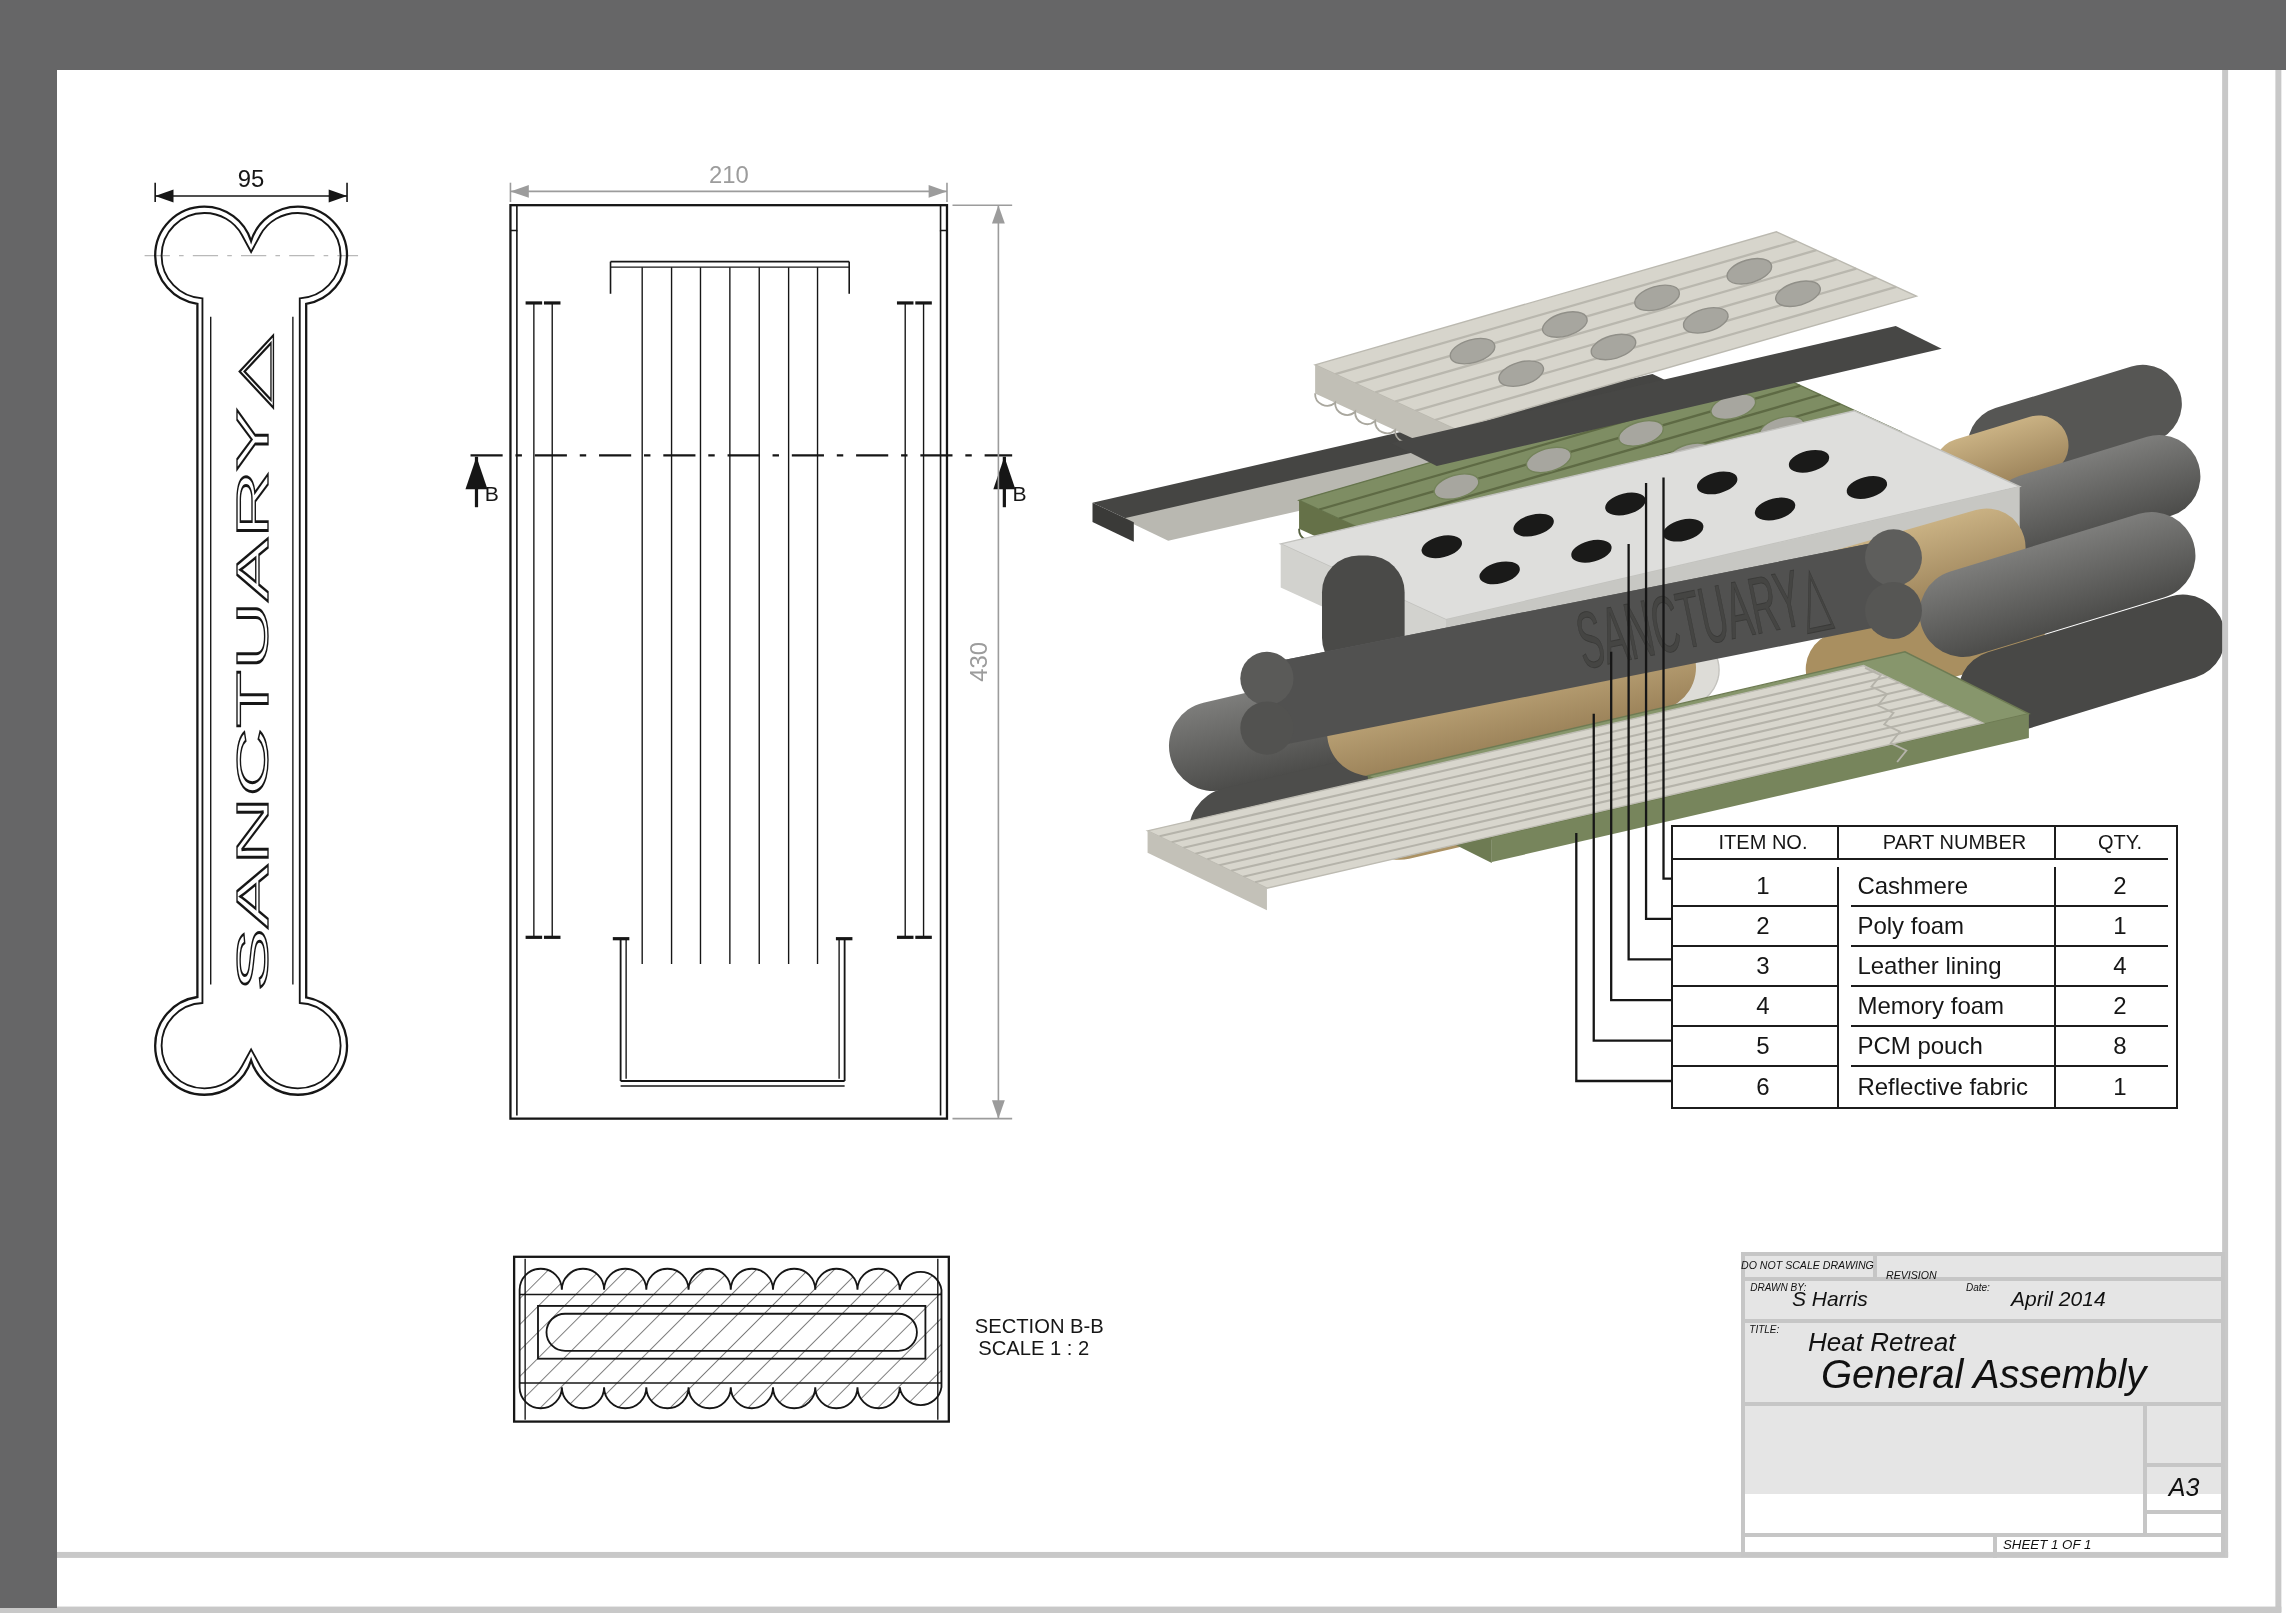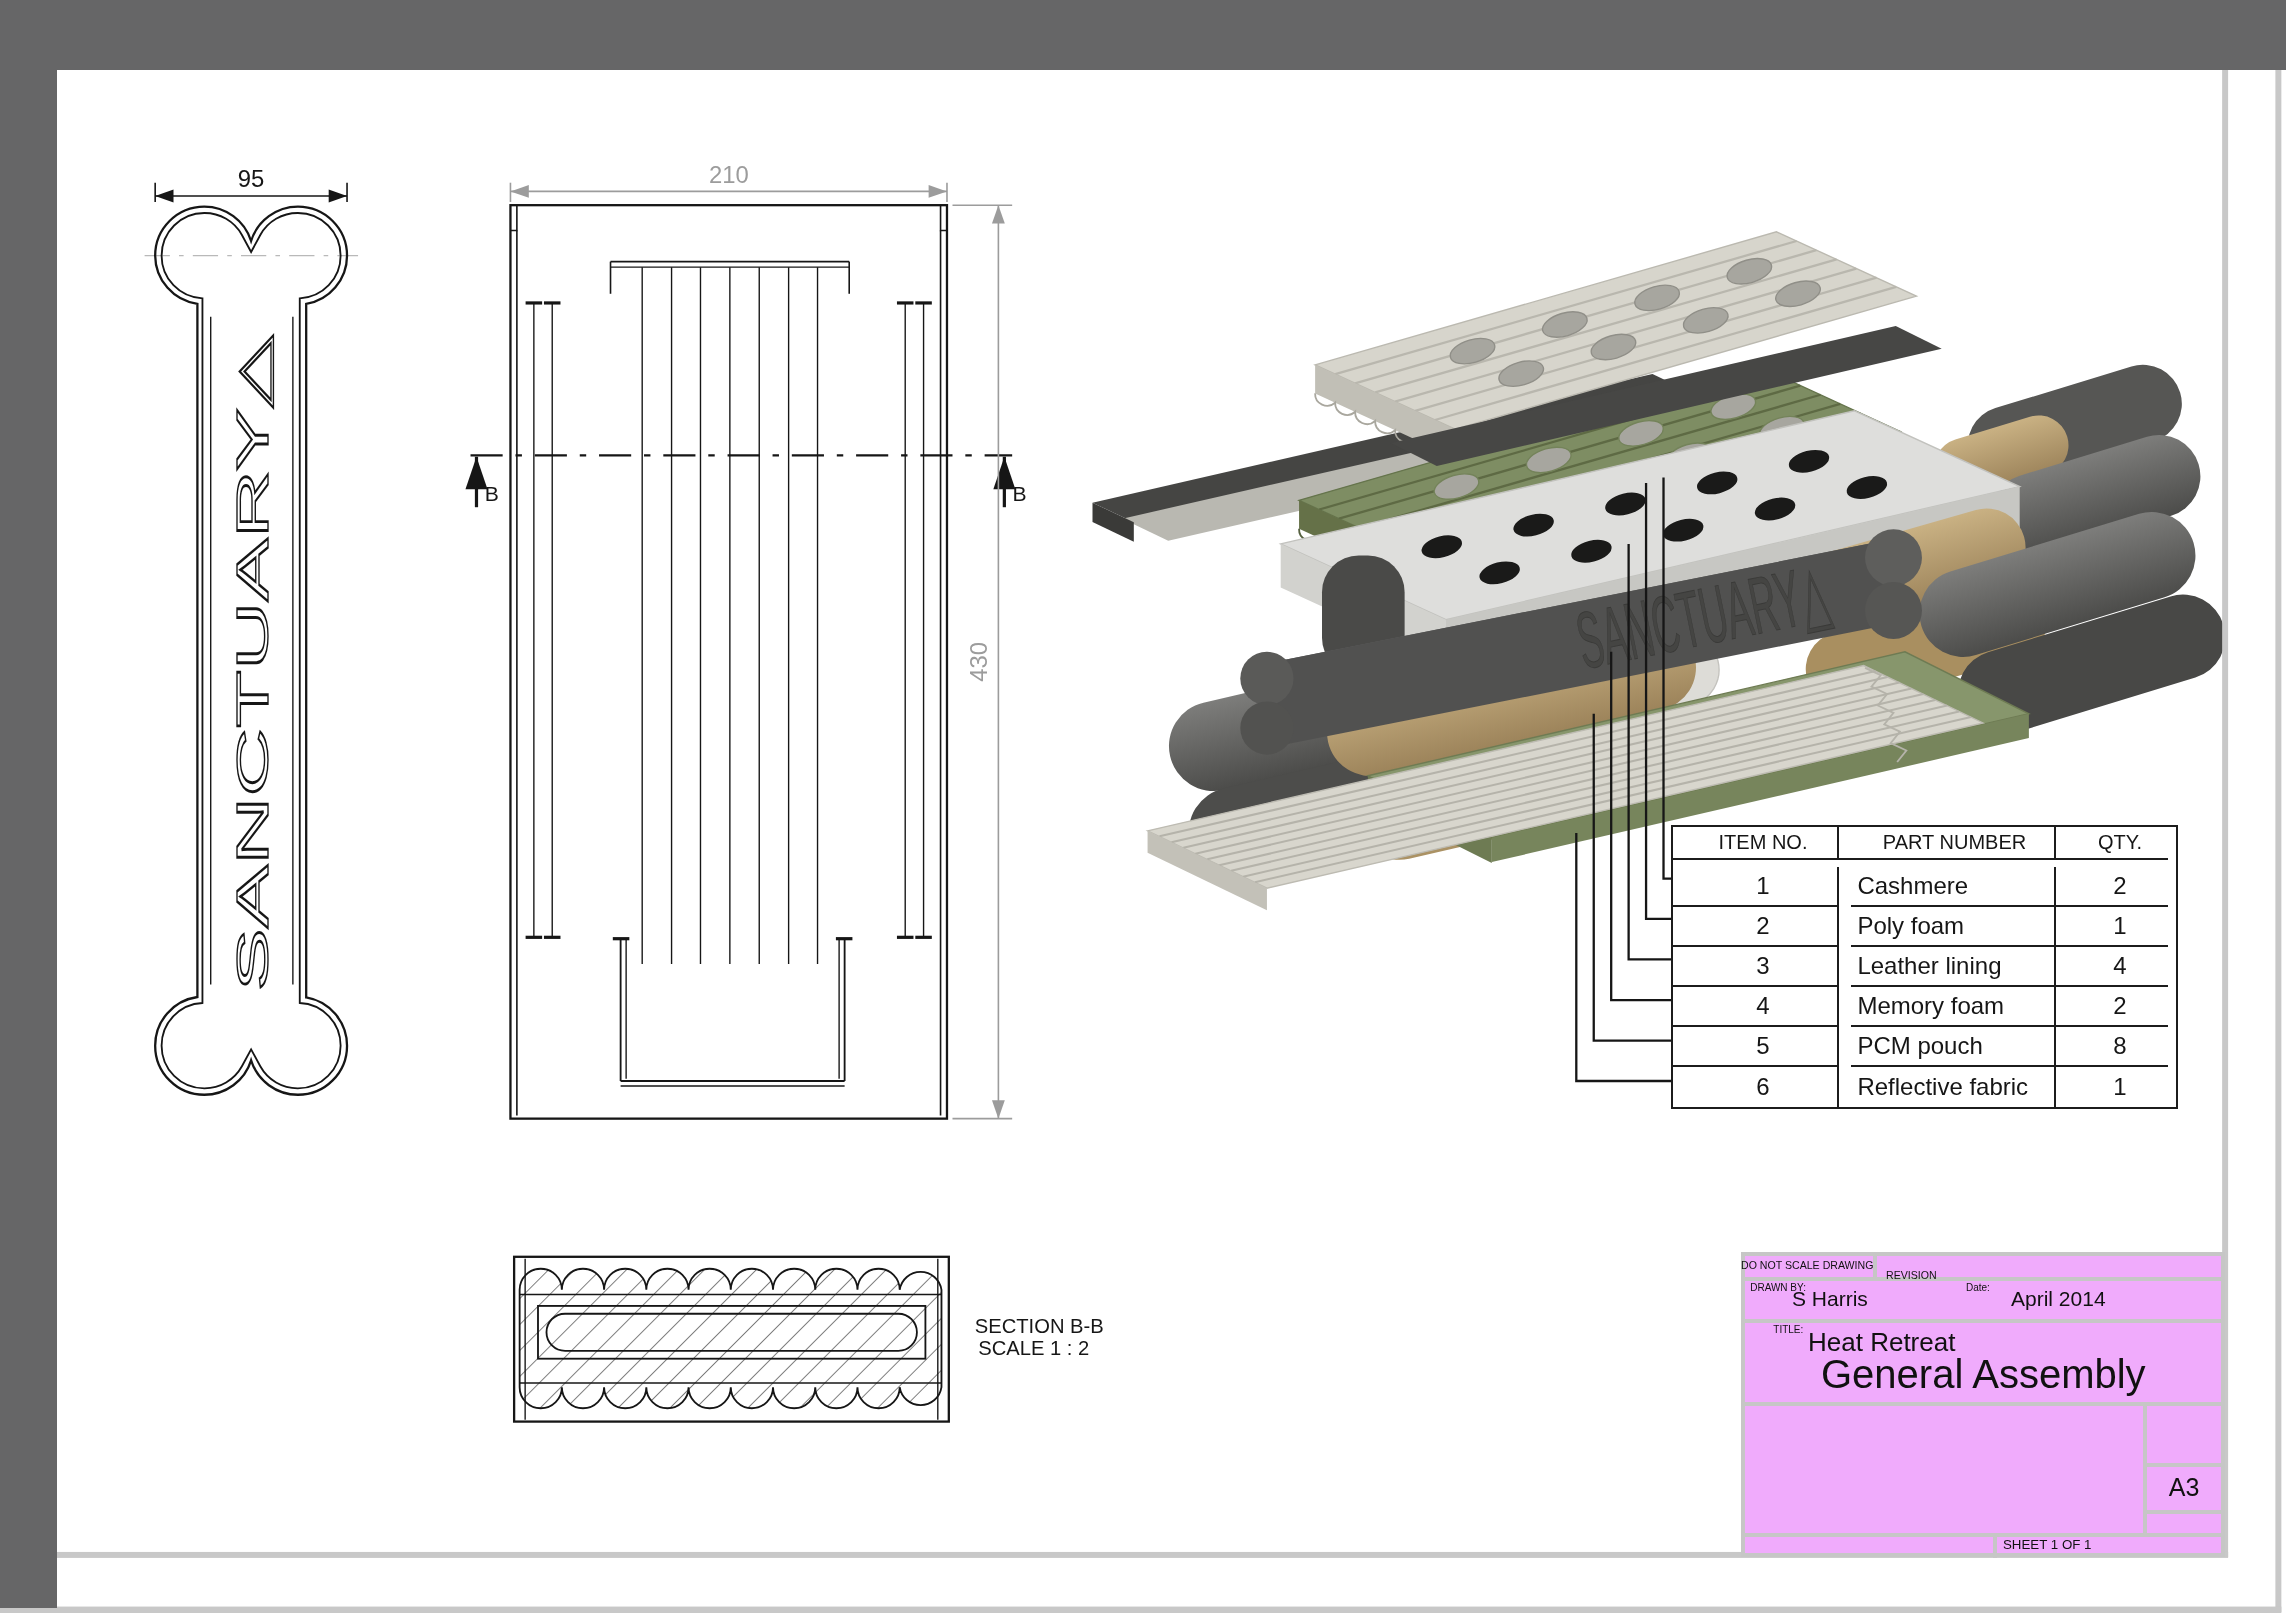--- a/index.html
+++ b/index.html
@@ -11,21 +11,21 @@
   #parts-table{position:absolute;left:1671px;top:825px;width:503px;border:2.3px solid #1c1c1c;
                display:grid;grid-template-columns:166px 217px 112px;grid-auto-rows:40px;background:#fff;}
   #parts-table .hcell{height:31px;}
   #parts-table .cell{border-right:2.3px solid #1c1c1c;border-bottom:2.3px solid #1c1c1c;
                      display:flex;align-items:center;justify-content:center;font-size:24px;padding-left:16px;}
   #parts-table .cell.last{border-right:none;}
   #parts-table .cell.bottom{border-bottom:none;}
   #parts-table .cell.header{font-size:20px;}
   #parts-table .cell.left{justify-content:flex-start;padding-left:6.4px;margin-left:12px;}
   
-  #title-block{position:absolute;left:1741px;top:1252px;width:484px;height:305px;background:#f0abfc;}
+  #title-block{position:absolute;left:1741px;top:1252px;width:484px;height:242px;background:#e5e5e5;font-style:italic;}
   #title-block .ln{position:absolute;background:#c6c6c6;}
   #title-block .txt{position:absolute;white-space:nowrap;line-height:1;color:#111;}
   .lbl{font-size:10px;}
 </style>
 </head>
 <body>
 
 <div id="canvas">
 
 <svg style="position:absolute;left:0;top:0;" width="2392" height="1613" viewBox="0 0 5211 3514">
@@ -345,21 +345,21 @@
   <div class="ln" style="left:132px;top:0;width:4.1px;height:29px;"></div>
   <div class="ln" style="left:402px;top:150px;width:4.1px;height:135px;"></div>
   <div class="ln" style="left:252px;top:281px;width:4.1px;height:25px;"></div>
 
   <div class="txt" style="left:0;top:7.8px;width:132px;text-align:center;font-size:10.6px;">DO NOT SCALE DRAWING</div>
   <div class="txt" style="left:145px;top:18px;font-size:10.6px;">REVISION</div>
   <div class="txt lbl" style="left:9.2px;top:31px;">DRAWN BY:</div>
   <div class="txt" style="left:51px;top:36px;font-size:21px;">S Harris</div>
   <div class="txt lbl" style="left:225px;top:31px;">Date:</div>
   <div class="txt" style="left:270px;top:36px;font-size:21px;text-align:center;">April 2014</div>
-  <div class="txt lbl" style="left:8.3px;top:73px;margin-left:24px;">TITLE:</div>
+  <div class="txt lbl" style="left:8.3px;top:73px;">TITLE:</div>
   <div class="txt" style="left:67px;top:77px;font-size:26px;">Heat Retreat</div>
   <div class="txt" style="left:60px;top:102px;font-size:40px;margin-left:20px;">General Assembly</div>
   <div class="txt" style="left:402px;top:223px;width:82px;text-align:center;font-size:25px;">A3</div>
   <div class="txt" style="left:262px;top:286px;font-size:13.3px;">SHEET 1 OF 1</div>
 </div>
 
 <div class="surround" style="left:0;top:0;width:2286px;height:70px;"></div>
 <div class="surround" style="left:0;top:0;width:57px;height:1608px;"></div>
 
 </div>

